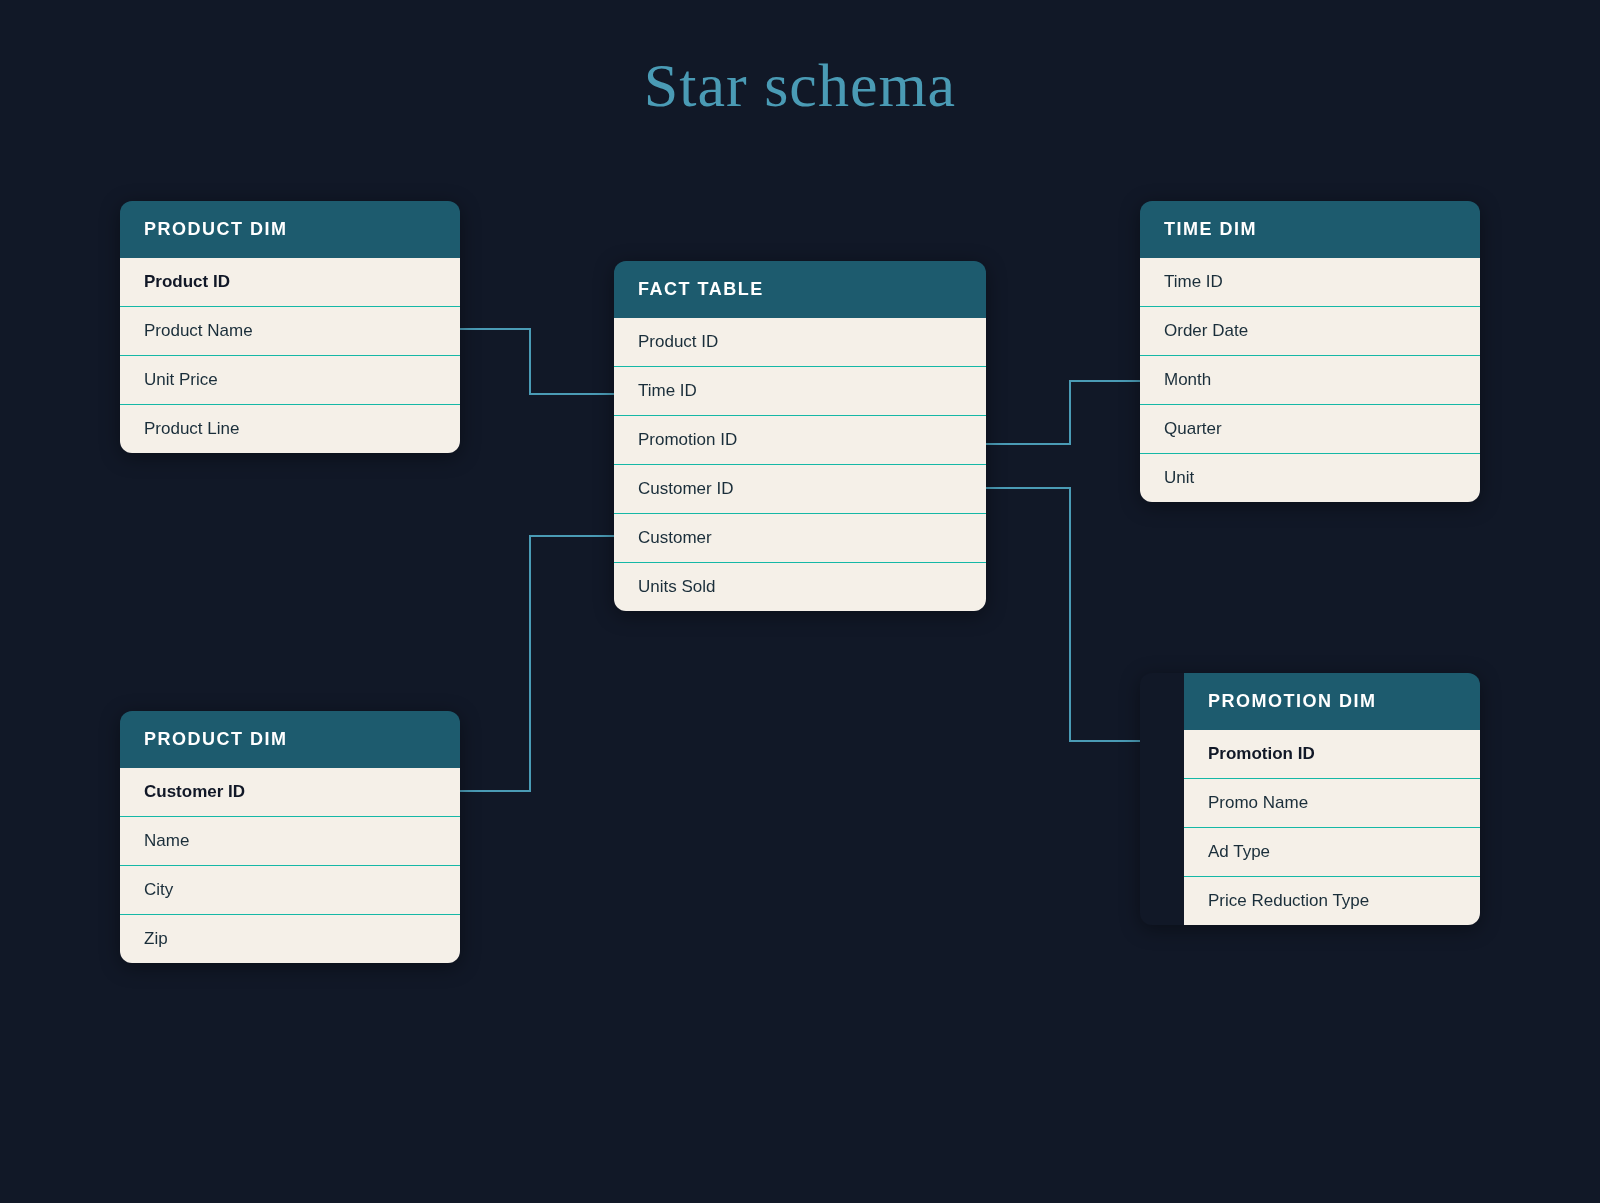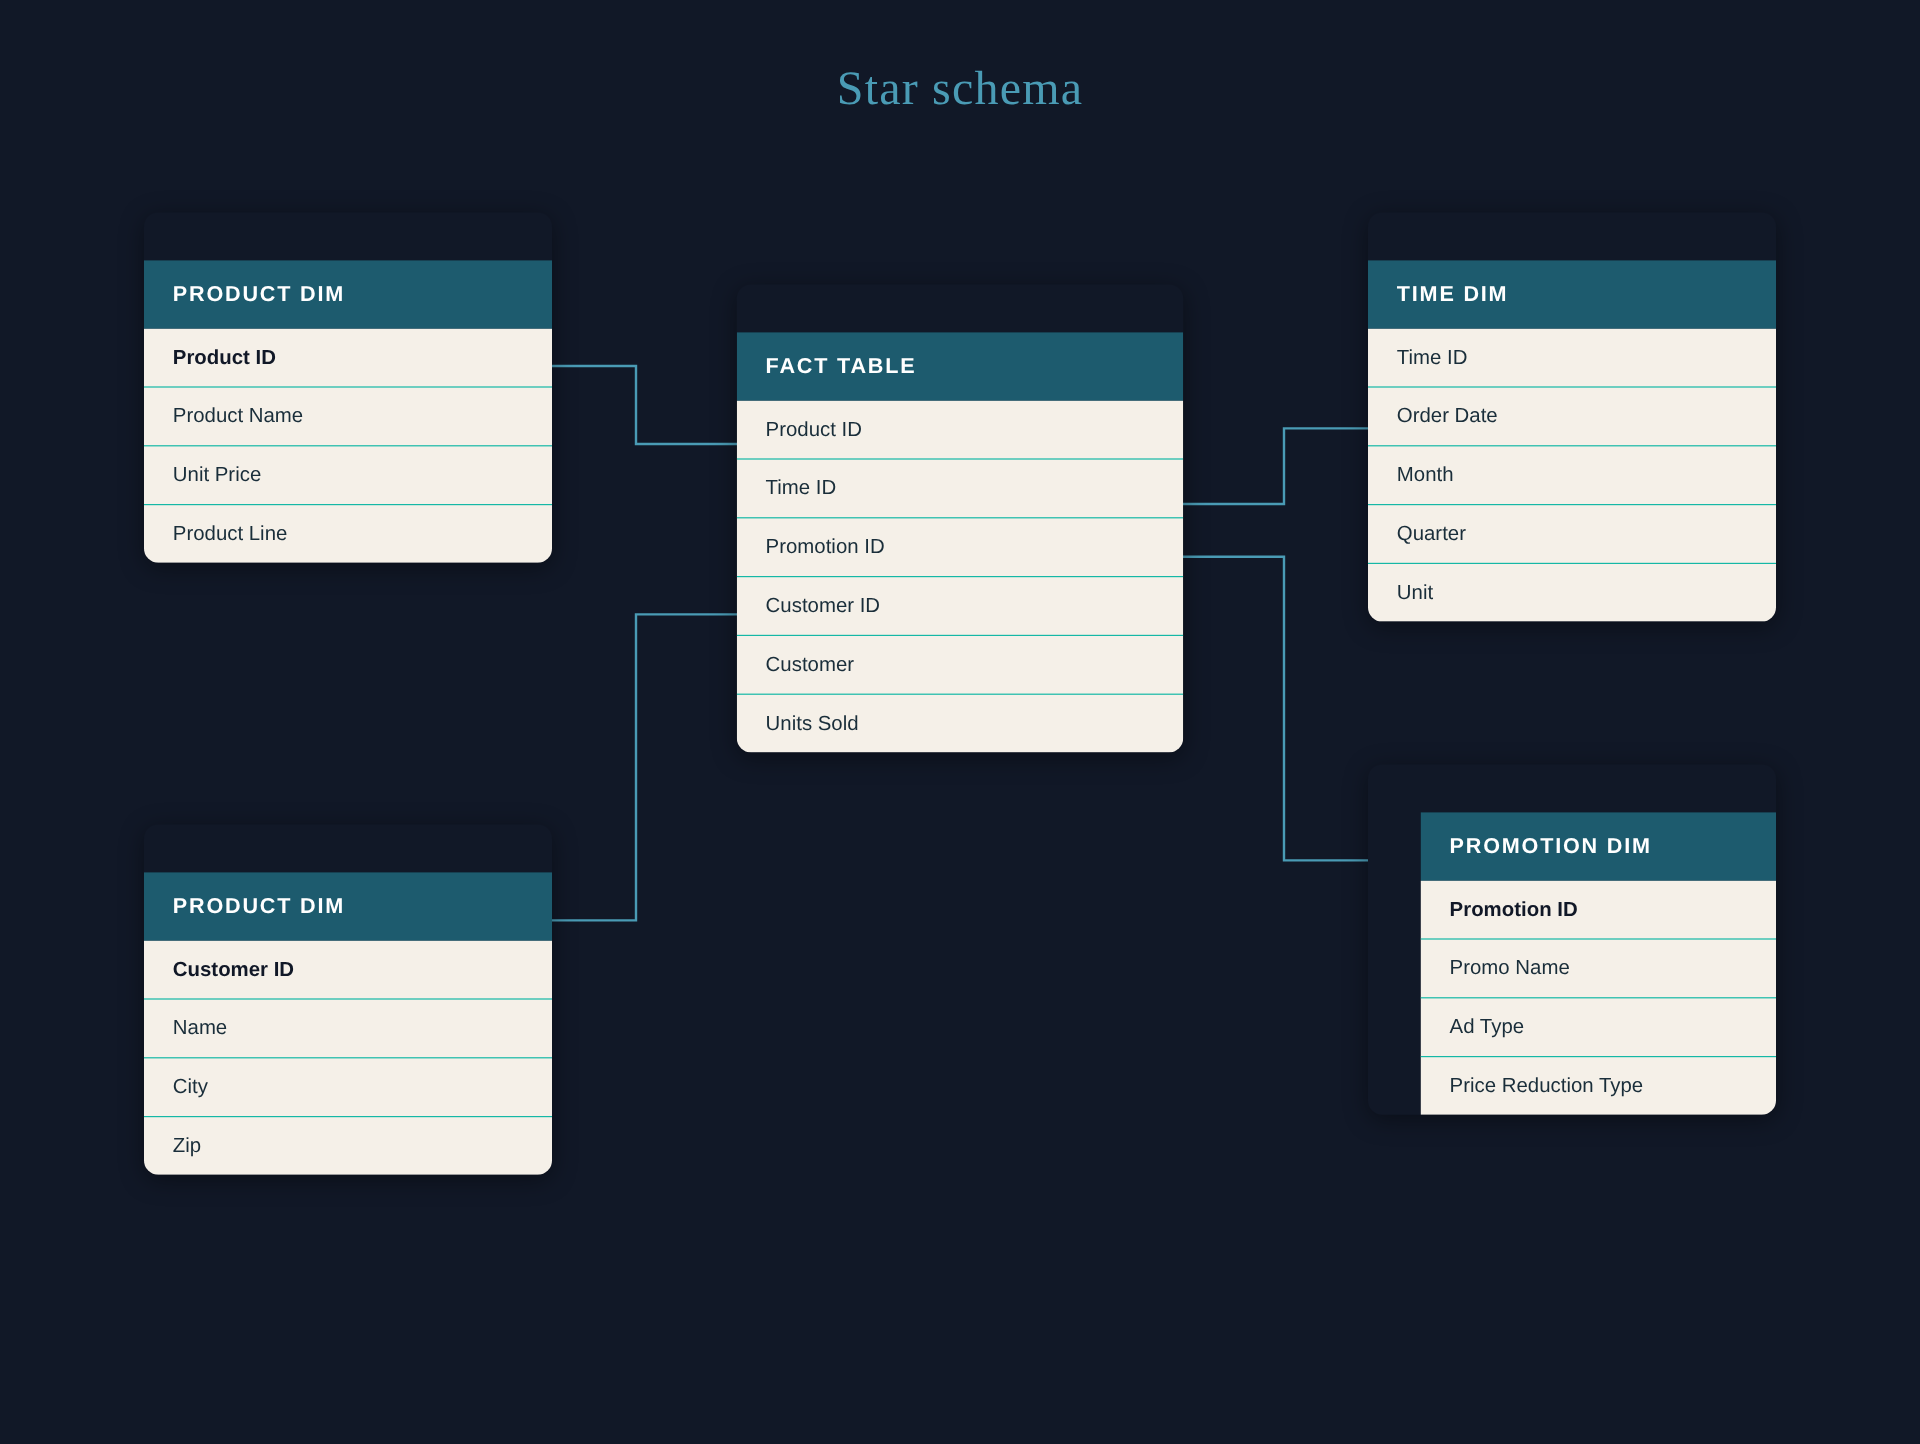--- a/index.html
+++ b/index.html
@@ -11,21 +11,21 @@
       width: 1600px;
       display: flex;
       flex-direction: column;
       align-items: center;
       padding: 40px 60px;
       background-color: #111827;
     }
 
     .page-title {
       color: #4a9bb5;
-      font-size: 40px;
+      font-size: 62px;
       font-weight: 400;
       letter-spacing: 1px;
       margin-bottom: 60px;
       margin-top: 10px;
       font-family: Georgia, serif;
     }
 
     .diagram-container {
       position: relative;
       width: 1400px;
@@ -37,21 +37,20 @@
       position: absolute;
       border-radius: 12px;
       overflow: hidden;
       box-shadow: 0 4px 20px rgba(0,0,0,0.4);
       width: 340px;
     }
 
     .table-header {
       background-color: #1d5b6e;
       padding: 18px 24px;
-      margin-top: 40px;
     }
 
     .table-header-title {
       color: #ffffff;
       font-size: 18px;
       font-weight: 700;
       letter-spacing: 1.5px;
     }
 
     .table-body {
@@ -96,21 +95,21 @@
 
     
     .customer-dim {
       left: 20px;
       top: 530px;
     }
 
     
     .promotion-dim {
       right: 20px;
-      top: 480px;
+      top: 492px;
       padding-left: 44px;
     }
 
     
     .connectors {
       position: absolute;
       top: 0;
       left: 0;
       width: 100%;
       height: 100%;

